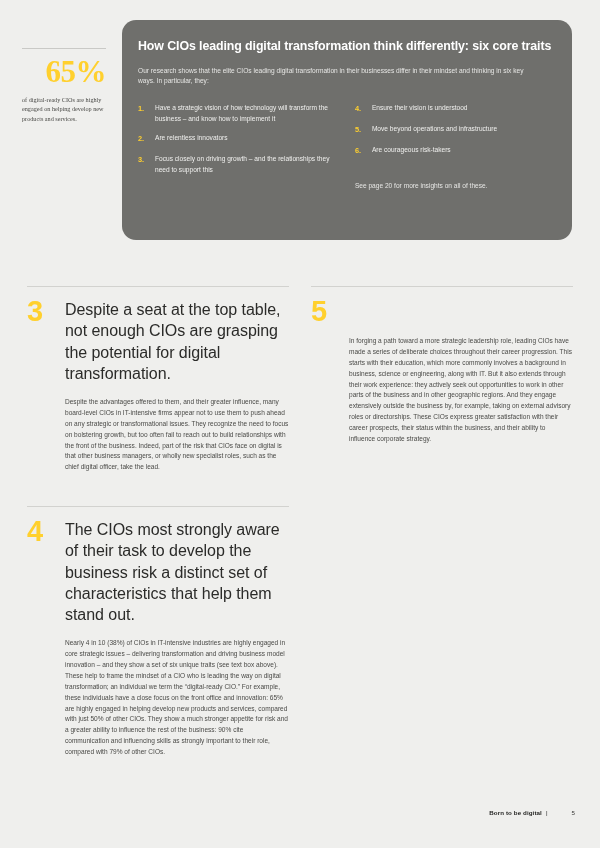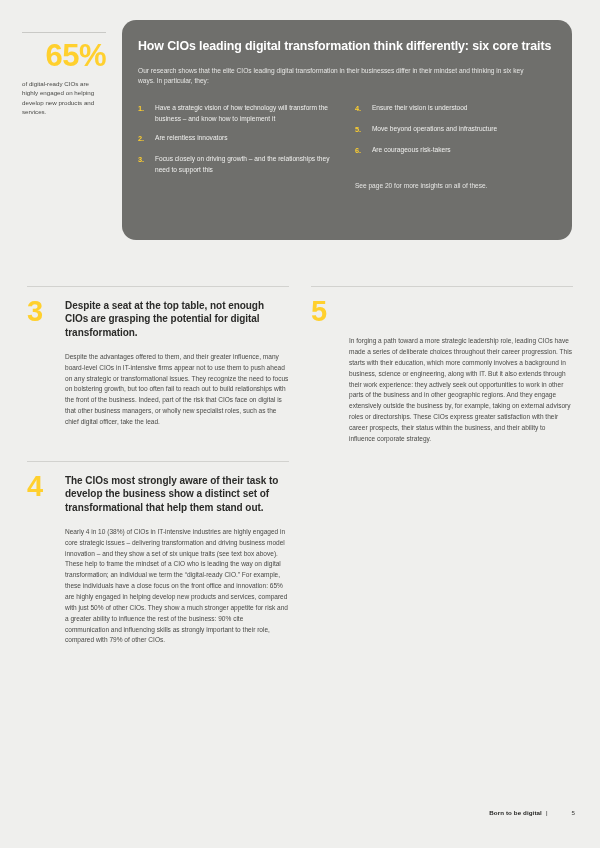--- a/index.html
+++ b/index.html
@@ -19,22 +19,23 @@
   .page {
     position: absolute;
     inset: 0;
     background: #efefed;
   }
 
   
   .stat-block {
     position: absolute;
     left: 22px;
-    top: 32px;
+    top: 48px;
     width: 84px;
+    font-family: Liberation Serif, serif;
   }
   .stat-rule {
     height: 1px;
     background: #c9c9c6;
     width: 84px;
     margin-bottom: 7px;
   }
   .stat-number {
     font-size: 31px;
     font-weight: bold;
@@ -142,22 +143,22 @@
   .section-num {
     color: #ffd02e;
     font-size: 29px;
     font-weight: bold;
     line-height: 0.8;
     width: 38px;
     flex: 0 0 38px;
     margin-top: 1px;
   }
   .section-title {
-    font-size: 10px;
-    font-weight: bold;
+    font-size: 16px;
+    font-weight: normal;
     line-height: 1.33;
     color: #2b2b29;
     flex: 1;
     letter-spacing: -0.05px;
   }
   .section-body {
     margin-left: 38px;
     margin-top: 13px;
     font-size: 6.55px;
     line-height: 1.66;
@@ -246,21 +247,21 @@
         <div class="section-num">3</div>
         <div class="section-title">Despite a seat at the top table, not enough CIOs are grasping the potential for digital transformation.</div>
       </div>
       <div class="section-body">Despite the advantages offered to them, and their greater influence, many board-level CIOs in IT-intensive firms appear not to use them to push ahead on any strategic or transformational issues. They recognize the need to focus on bolstering growth, but too often fail to reach out to build relationships with the front of the business. Indeed, part of the risk that CIOs face on digital is that other business managers, or wholly new specialist roles, such as the chief digital officer, take the lead.</div>
     </div>
 
     <div class="section section-4">
       <div class="section-rule"></div>
       <div class="section-head">
         <div class="section-num">4</div>
-        <div class="section-title">The CIOs most strongly aware of their task to develop the business show a distinct set of transformational that help them stand out.</div>
+        <div class="section-title">The CIOs most strongly aware of their task to develop the business risk a distinct set of characteristics that help them stand out.</div>
       </div>
       <div class="section-body">Nearly 4 in 10 (38%) of CIOs in IT-intensive industries are highly engaged in core strategic issues – delivering transformation and driving business model innovation – and they show a set of six unique traits (see text box above). These help to frame the mindset of a CIO who is leading the way on digital transformation; an individual we term the “digital-ready CIO.” For example, these individuals have a close focus on the front office and innovation: 65% are highly engaged in helping develop new products and services, compared with just 50% of other CIOs. They show a much stronger appetite for risk and a greater ability to influence the rest of the business: 90% cite communication and influencing skills as strongly important to their role, compared with 79% of other CIOs.</div>
     </div>
 
   </div>
 
   <div class="col-right">
     <div class="section section-5">
       <div class="section-rule"></div>
       <div class="section-head">

